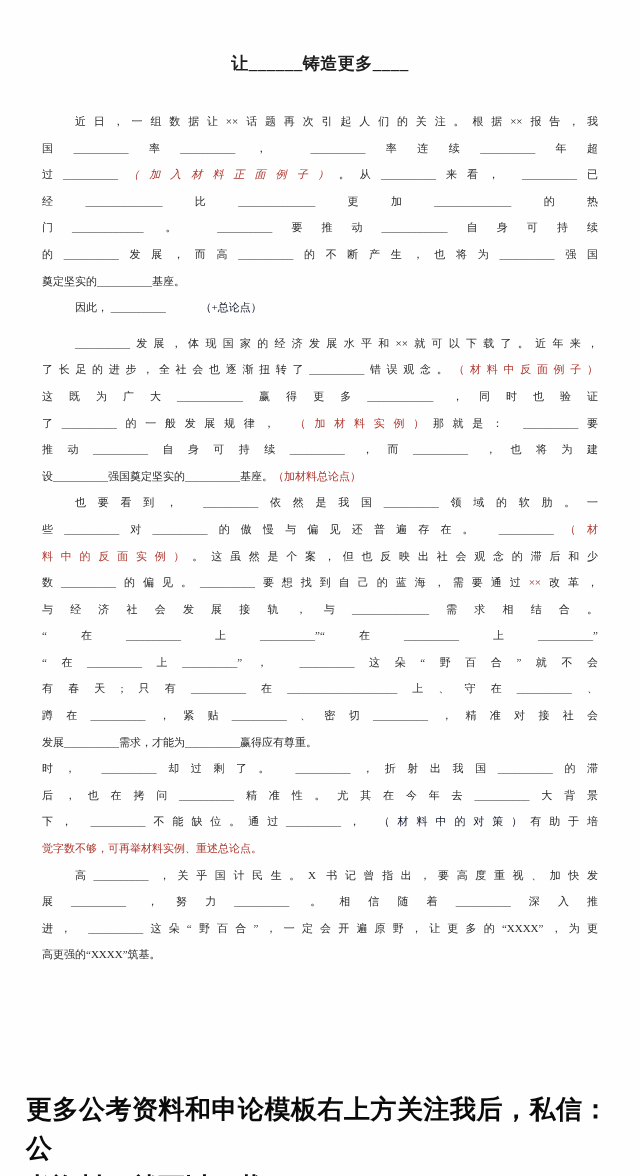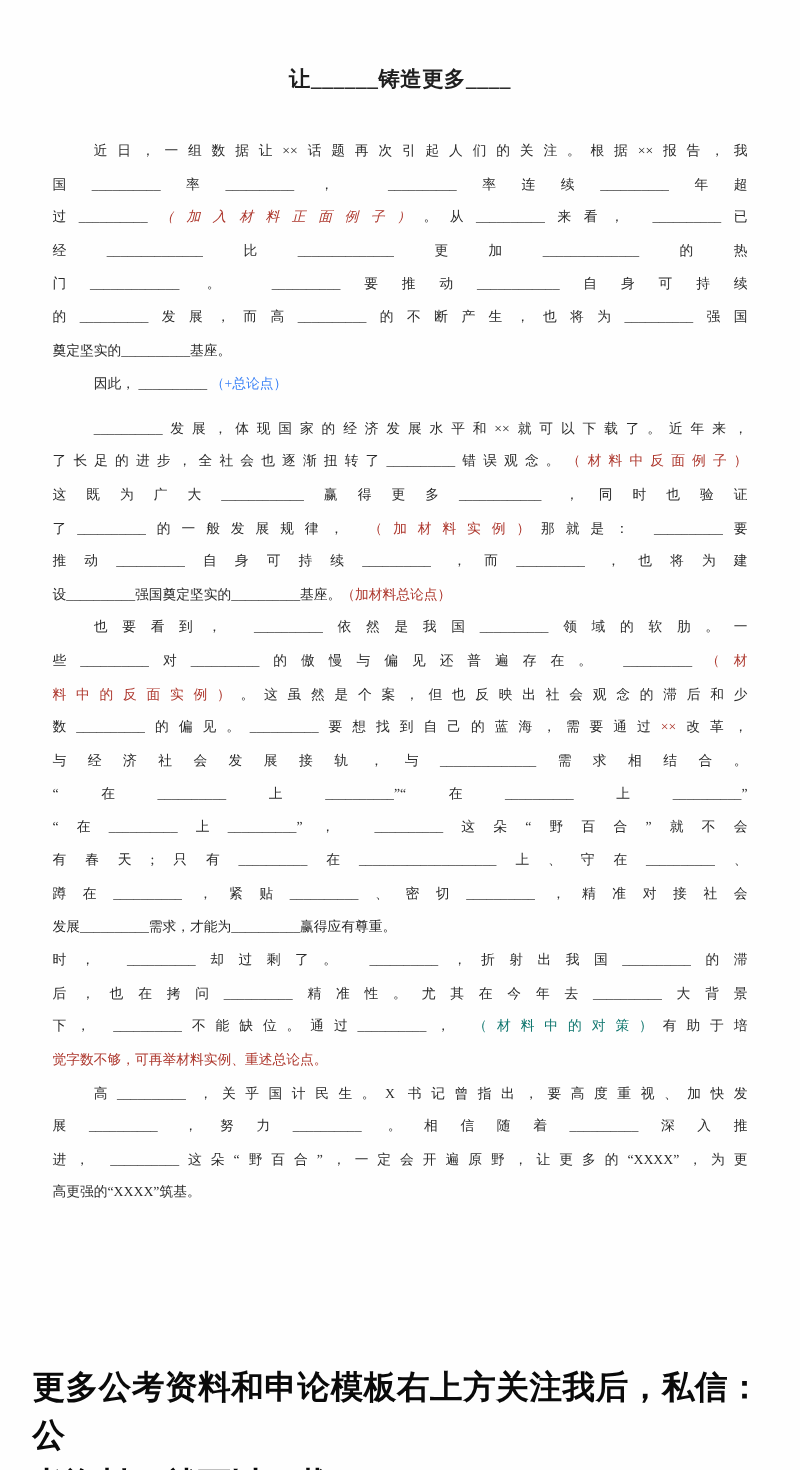--- a/index.html
+++ b/index.html
@@ -40,40 +40,40 @@
   <div class="doc-title">让______铸造更多____</div>
 
   <div class="doc-body">
       <div class="line j ind"><span>近日，一组数据让××话题再次引起人们的关注。根据××报告，我</span></div>
       <div class="line j"><span>国__________率__________， __________率连续__________年超</span></div>
       <div class="line j"><span>过__________</span><span style="color: rgb(173, 55, 45); font-style: italic;">（加入材料正面例子）</span><span>。从__________来看， __________已</span></div>
       <div class="line j"><span>经______________比______________更加______________的热</span></div>
       <div class="line j"><span>门_____________ 。 __________要推动____________自身可持续</span></div>
       <div class="line j"><span>的__________发展，而高__________的不断产生，也将为__________强国</span></div>
       <div class="line"><span>奠定坚实的__________基座。</span></div>
-      <div class="line ind"><span>因此， __________ </span><span style="color: #3b82f6;">（+总论点）</span></div>
+      <div class="line ind"><span>因此， __________ </span><span style="color: #0f172a; margin-left: 32px;">（+总论点）</span></div>
       <div class="line j ind sp"><span>__________发展，体现国家的经济发展水平和××就可以下载了。近年来，</span></div>
       <div class="line j"><span>了长足的进步，全社会也逐渐扭转了__________错误观念。</span><span style="color: rgb(173, 55, 45);">（材料中反面例子）</span></div>
       <div class="line j"><span>这既为广大____________赢得更多____________ ，同时也验证</span></div>
       <div class="line j"><span>了__________的一般发展规律， </span><span style="color: rgb(173, 55, 45);">（加材料实例）</span><span>那就是： __________要</span></div>
       <div class="line j"><span>推动__________自身可持续__________ ，而__________ ，也将为建</span></div>
       <div class="line"><span>设__________强国奠定坚实的__________基座。</span><span style="color: rgb(173, 55, 45);">（加材料总论点）</span></div>
       <div class="line j ind"><span>也要看到， __________依然是我国__________领域的软肋。一</span></div>
       <div class="line j"><span>些__________对__________的傲慢与偏见还普遍存在。 __________</span><span style="color: rgb(173, 55, 45);">（材</span></div>
       <div class="line j"><span style="color: rgb(173, 55, 45);">料中的反面实例）</span><span>。这虽然是个案，但也反映出社会观念的滞后和少</span></div>
       <div class="line j"><span>数__________的偏见。__________要想找到自己的蓝海，需要通过</span><span style="color: rgb(173, 55, 45);">××</span><span>改革，</span></div>
       <div class="line j"><span>与经济社会发展接轨，与______________需求相结合。</span></div>
       <div class="line j"><span>“在__________上__________”“在__________上__________”</span></div>
       <div class="line j"><span>“在__________上__________”， __________这朵“野百合”就不会</span></div>
       <div class="line j"><span>有春天;只有__________在____________________上、守在__________、</span></div>
       <div class="line j"><span>蹲在__________，紧贴__________、密切__________，精准对接社会</span></div>
       <div class="line"><span>发展__________需求，才能为__________赢得应有尊重。</span></div>
       <div class="line j"><span>时， __________却过剩了。 __________，折射出我国__________的滞</span></div>
       <div class="line j"><span>后，也在拷问__________精准性。尤其在今年去__________大背景</span></div>
-      <div class="line j"><span>下， __________不能缺位。通过__________， </span><span style="color: #0f766e;">（材料中的对策）</span><span>有助于培</span></div>
+      <div class="line j"><span>下， __________不能缺位。通过__________， </span><span style="color: #0f172a;">（材料中的对策）</span><span>有助于培</span></div>
       <div class="line"><span style="color: rgb(173, 55, 45);">觉字数不够，可再举材料实例、重述总论点。</span></div>
       <div class="line j ind"><span>高__________ ，关乎国计民生。X 书记曾指出，要高度重视、加快发</span></div>
       <div class="line j"><span>展__________ ，努力__________ 。相信随着__________深入推</span></div>
       <div class="line j"><span>进， __________这朵“野百合”，一定会开遍原野，让更多的“XXXX”，为更</span></div>
       <div class="line"><span>高更强的“XXXX”筑基。</span></div>
     </div>
 
   <div class="footer">
     <div>更多公考资料和申论模板右上方关注我后，私信：公</div>
     <div>考资料，就可以下载了！</div>

